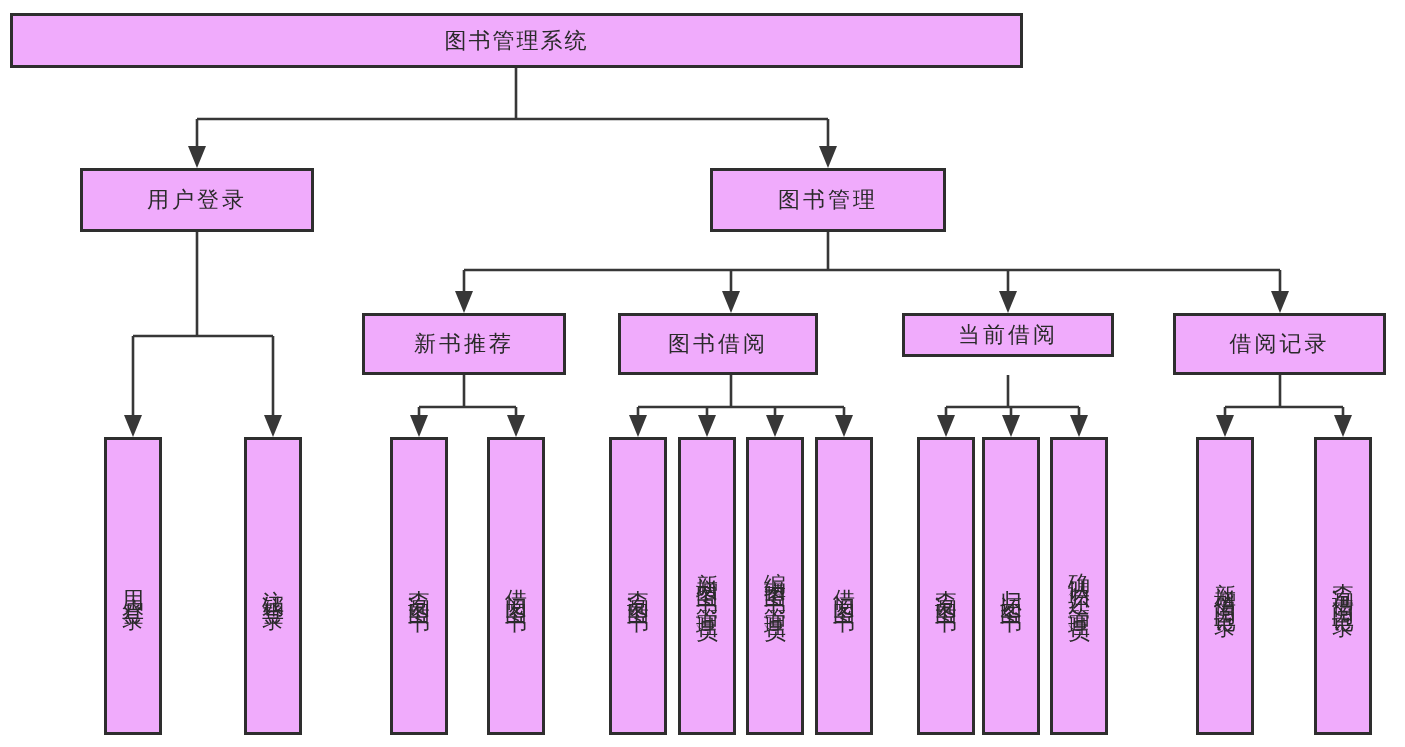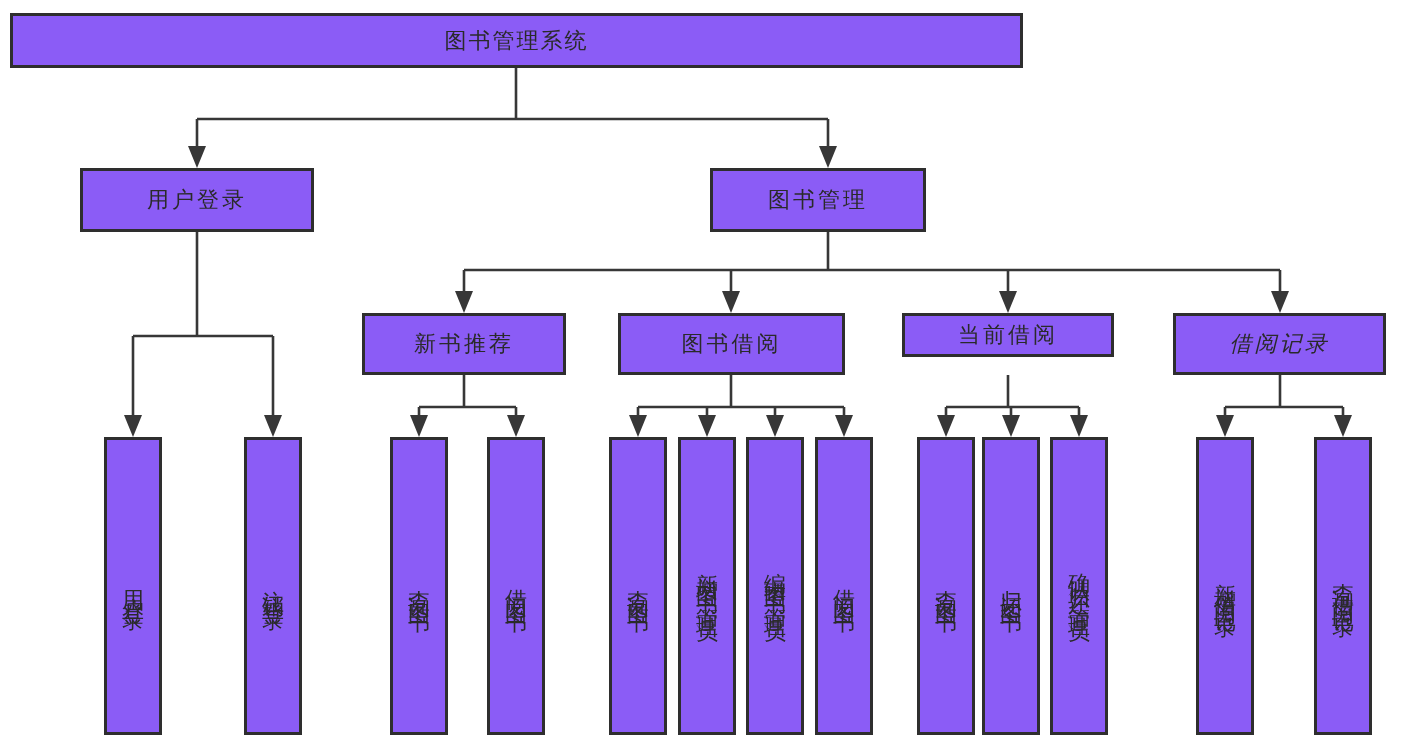--- a/index.html
+++ b/index.html
@@ -16,21 +16,21 @@
     left: 0; top: 0;
     width: 1405px; height: 747px;
     pointer-events: none;
   }
   .connectors path.ln { stroke: #373737; stroke-width: 2.6; fill: none; }
   .connectors path.tri { fill: #373737; stroke: none; }
   .node {
     position: absolute;
     box-sizing: border-box;
     border: 3px solid #2e2e2e;
-    background: #8b5cf6;
+    background: #f0abfc;
     display: flex;
     align-items: center;
     justify-content: center;
     color: #2a2a2a;
   }
   .hnode { font-size: 22px; letter-spacing: 3px; }
   .root-node { font-size: 22px; letter-spacing: 2px; }
   .vnode { width: 58px; top: 437px; height: 298px; }
   .vnode .vtext {
     writing-mode: vertical-rl;
@@ -132,34 +132,34 @@
     </g>
   </svg>
 
   <div class="node hnode root-node" style="left:10px; top:13px; width:1013px; height:55px;">
     <span>图书管理系统</span>
   </div>
 
   <div class="node hnode" style="left:80px; top:168px; width:234px; height:64px;">
     <span>用户登录</span>
   </div>
-  <div class="node hnode" style="left:710px; top:168px; width:216px; height:64px;">
+  <div class="node hnode" style="left:710px; top:168px; width:236px; height:64px;">
     <span>图书管理</span>
   </div>
 
   <div class="node hnode" style="left:362px; top:313px; width:204px; height:62px;">
     <span>新书推荐</span>
   </div>
-  <div class="node hnode" style="left:618px; top:313px; width:227px; height:62px;">
+  <div class="node hnode" style="left:618px; top:313px; width:200px; height:62px;">
     <span>图书借阅</span>
   </div>
   <div class="node hnode" style="left:902px; top:313px; width:212px; height:44px;">
     <span>当前借阅</span>
   </div>
-  <div class="node hnode" style="left:1173px; top:313px; width:213px; height:62px;font-style:italic;">
+  <div class="node hnode" style="left:1173px; top:313px; width:213px; height:62px;">
     <span>借阅记录</span>
   </div>
 
   <div class="node vnode" style="left:104px;">
     <span class="vtext">用户登录</span>
   </div>
   <div class="node vnode" style="left:244px;">
     <span class="vtext">注销登录</span>
   </div>
 

